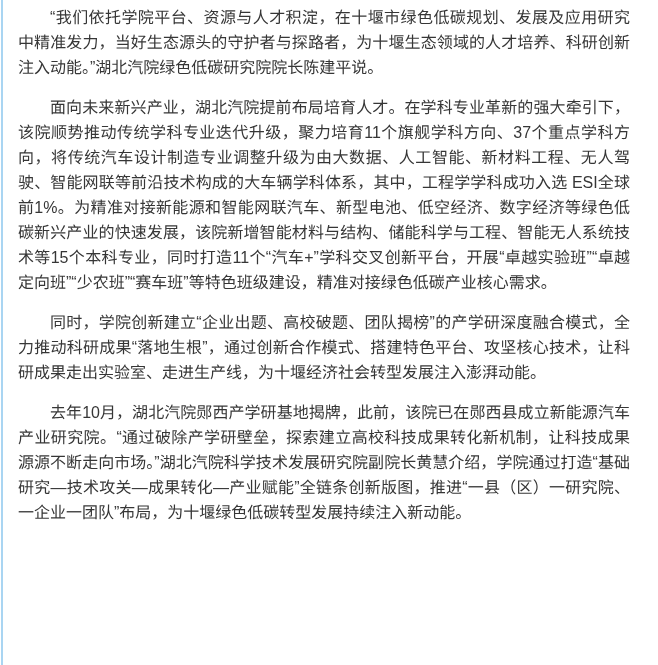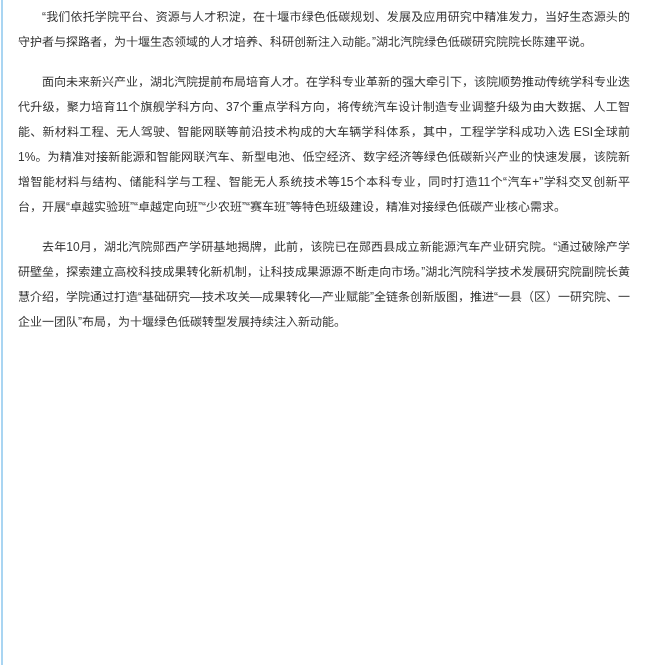--- a/index.html
+++ b/index.html
@@ -25,34 +25,35 @@
     position: absolute;
     left: 1px;
     top: 0;
     width: 2px;
     height: 665px;
     background: var(--accent);
   }
   .article-body {
     padding: 5px 28px 0 18px;
     font-family: "Liberation Sans", "DejaVu Sans", sans-serif;
-    font-size: 12px;
+    font-size: 16px;
     line-height: 25px;
     color: var(--text);
     text-align: justify;
   }
   .article-body p {
     margin: 0 0 15px 0;
     text-indent: 2em;
     word-break: break-all;
   }
 </style>
 </head>
 <body>
 
 <div class="page">
   <div class="left-accent"></div>
   <div class="article-body">
     <p>“我们依托学院平台、资源与人才积淀，在十堰市绿色低碳规划、发展及应用研究中精准发力，当好生态源头的守护者与探路者，为十堰生态领域的人才培养、科研创新注入动能。”湖北汽院绿色低碳研究院院长陈建平说。</p>
     <p>面向未来新兴产业，湖北汽院提前布局培育人才。在学科专业革新的强大牵引下，该院顺势推动传统学科专业迭代升级，聚力培育11个旗舰学科方向、37个重点学科方向，将传统汽车设计制造专业调整升级为由大数据、人工智能、新材料工程、无人驾驶、智能网联等前沿技术构成的大车辆学科体系，其中，工程学学科成功入选 ESI全球前1%。为精准对接新能源和智能网联汽车、新型电池、低空经济、数字经济等绿色低碳新兴产业的快速发展，该院新增智能材料与结构、储能科学与工程、智能无人系统技术等15个本科专业，同时打造11个“汽车+”学科交叉创新平台，开展“卓越实验班”“卓越定向班”“少农班”“赛车班”等特色班级建设，精准对接绿色低碳产业核心需求。</p>
+    <p>同时，学院创新建立“企业出题、高校破题、团队揭榜”的产学研深度融合模式，全力推动科研成果“落地生根”，通过创新合作模式、搭建特色平台、攻坚核心技术，让科研成果走出实验室、走进生产线，为十堰经济社会转型发展注入澎湃动能。</p>
     <p>去年10月，湖北汽院郧西产学研基地揭牌，此前，该院已在郧西县成立新能源汽车产业研究院。“通过破除产学研壁垒，探索建立高校科技成果转化新机制，让科技成果源源不断走向市场。”湖北汽院科学技术发展研究院副院长黄慧介绍，学院通过打造“基础研究—技术攻关—成果转化—产业赋能”全链条创新版图，推进“一县（区）一研究院、一企业一团队”布局，为十堰绿色低碳转型发展持续注入新动能。</p>
   </div>
 </div>
 
 </body></html>

